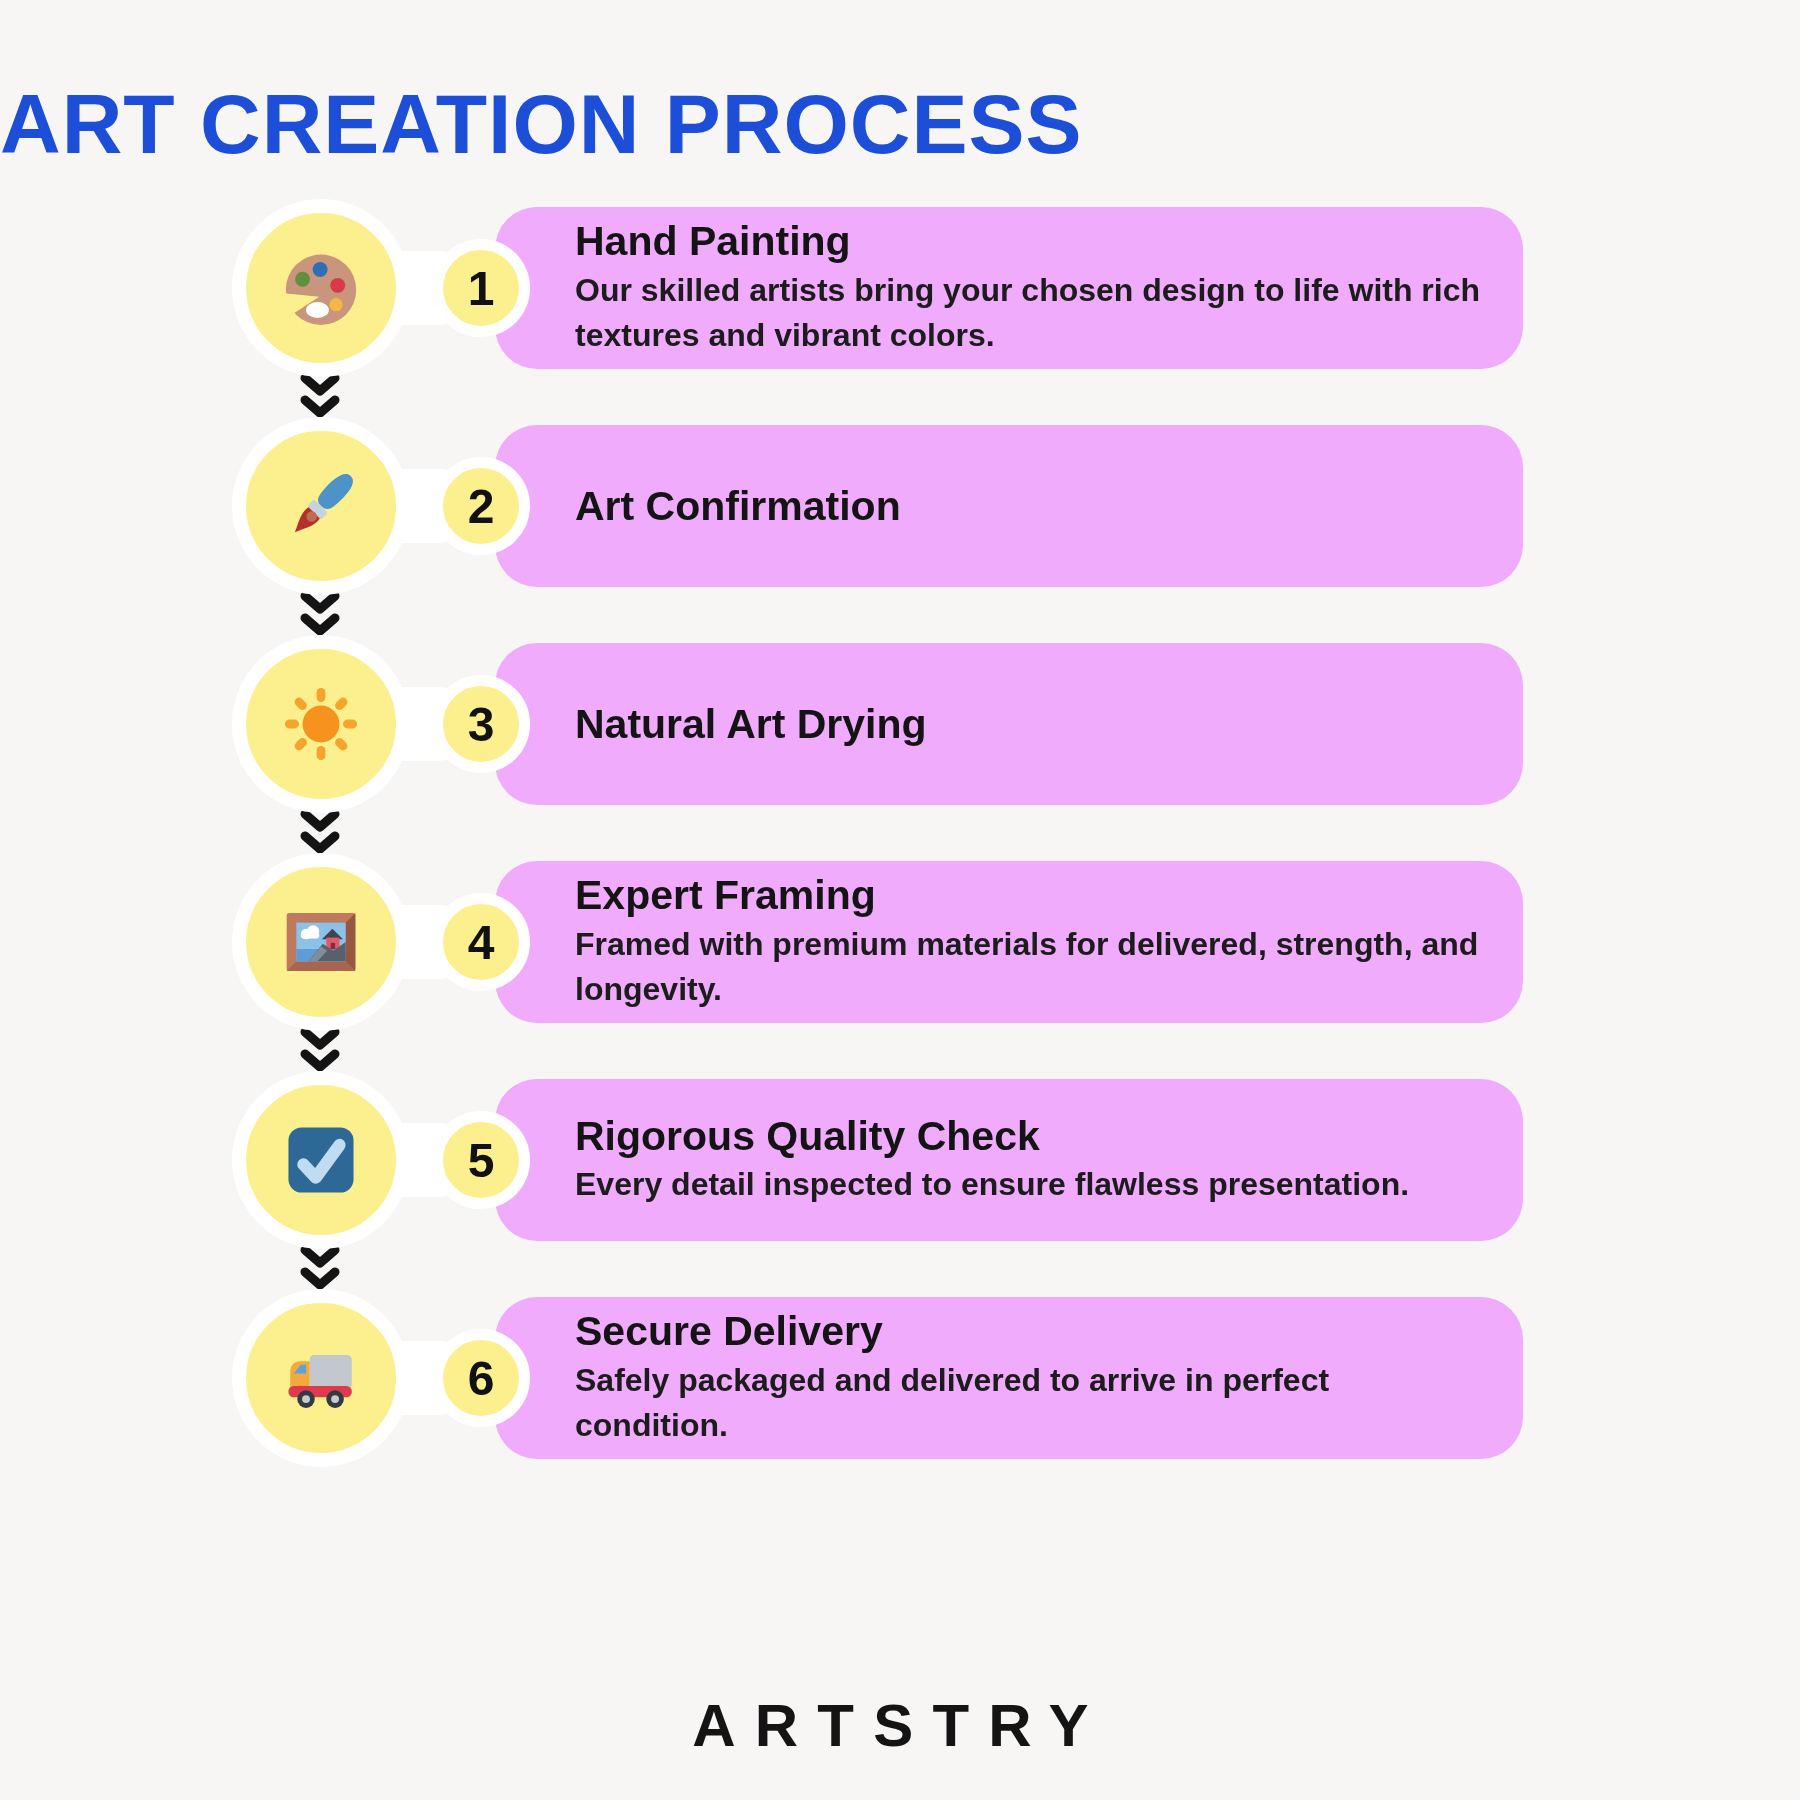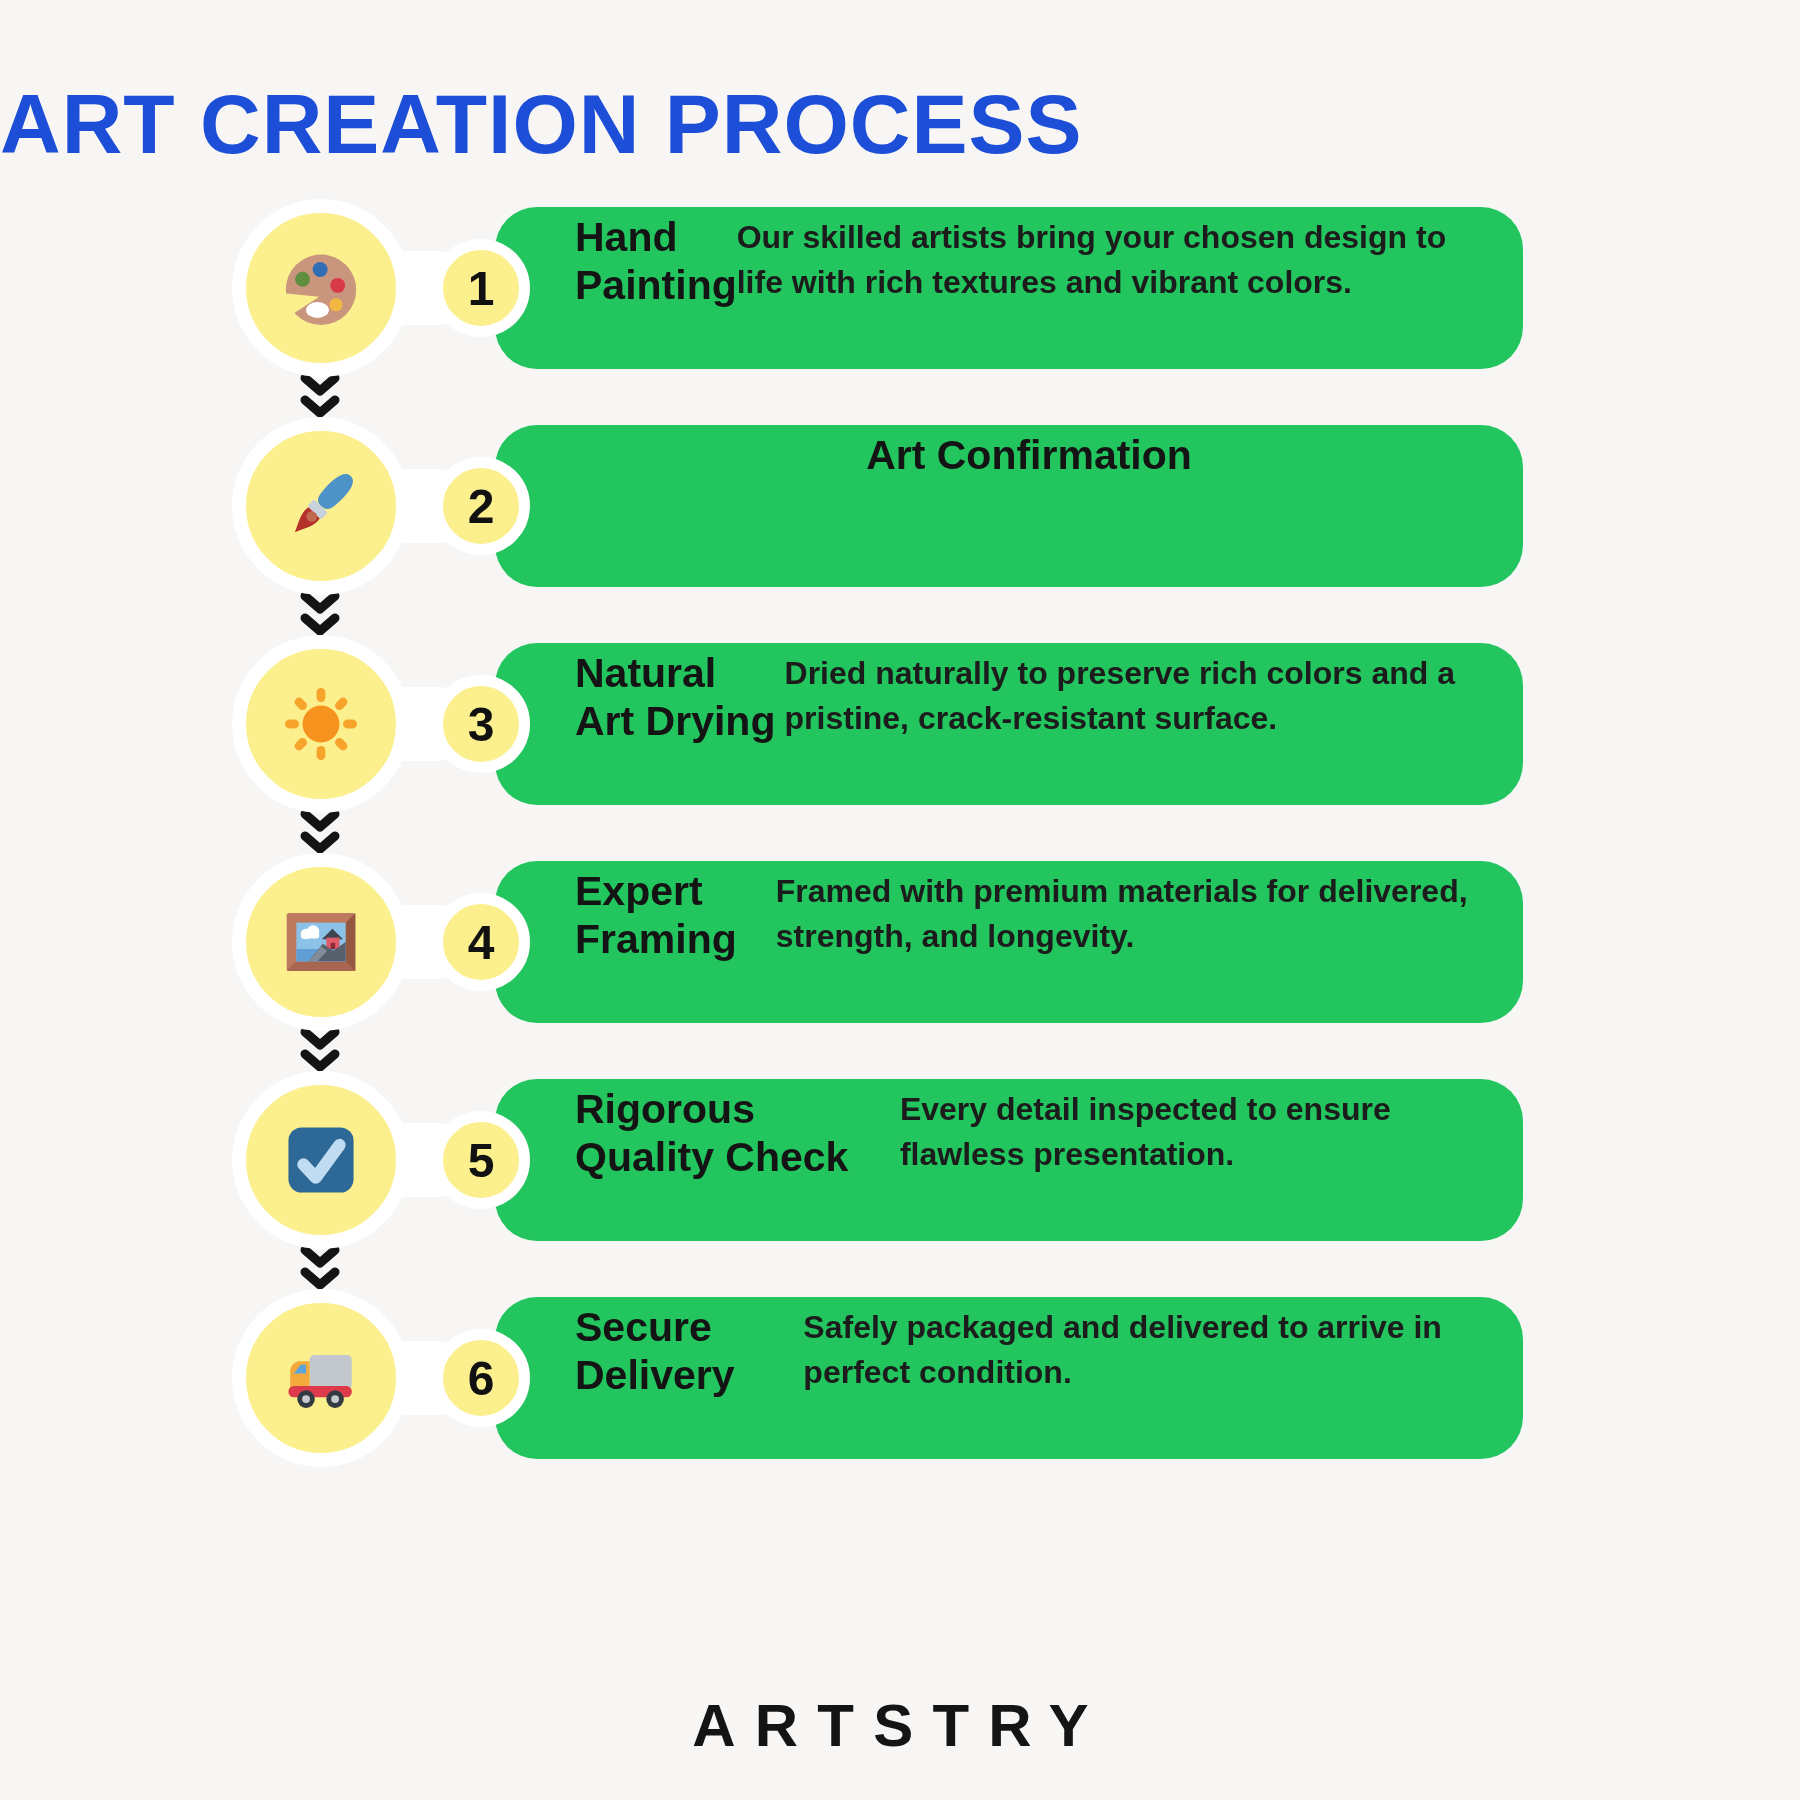--- a/index.html
+++ b/index.html
@@ -26,25 +26,25 @@
   .row {
     position: relative;
     height: 162px;
   }
   .bubble {
     position: absolute;
     left: 495px;
     right: 277px;
     top: 0;
     bottom: 0;
-    background: #22c55e;
+    background: #f0abfc;
     border-radius: 42px;
     z-index: 1;
     display: flex;
-    flex-direction: row;
+    flex-direction: column;
     justify-content: center;
     padding: 6px 40px 6px 80px;
     box-sizing: border-box;
   }
   .step-title {
     font-size: 41px;
     font-weight: 700;
     line-height: 1.18;
     color: #141414;
   }
@@ -178,21 +178,20 @@
   <div class="chev">
     <svg width="46" height="52" viewBox="0 0 46 52">
       <path d="M8 7 L23 20 L38 7" fill="none" stroke="#141414" stroke-width="9" stroke-linecap="round" stroke-linejoin="round"></path>
       <path d="M8 29 L23 42 L38 29" fill="none" stroke="#141414" stroke-width="9" stroke-linecap="round" stroke-linejoin="round"></path>
     </svg>
   </div>
 
   <div class="row">
     <div class="bubble">
       <div class="step-title">Natural Art Drying</div>
-      <div class="step-desc">Dried naturally to preserve rich colors and a pristine, crack-resistant surface.</div>
     </div>
     <div class="connector"></div>
     <div class="icon-circle">
       <svg class="icon-svg" viewBox="0 0 100 100">
         <g stroke="#F7A42C" stroke-width="10" stroke-linecap="round">
           <line x1="50" y1="14" x2="50" y2="20"></line>
           <line x1="50" y1="80" x2="50" y2="86"></line>
           <line x1="14" y1="50" x2="20" y2="50"></line>
           <line x1="80" y1="50" x2="86" y2="50"></line>
           <line x1="25" y1="25" x2="29" y2="29"></line>

